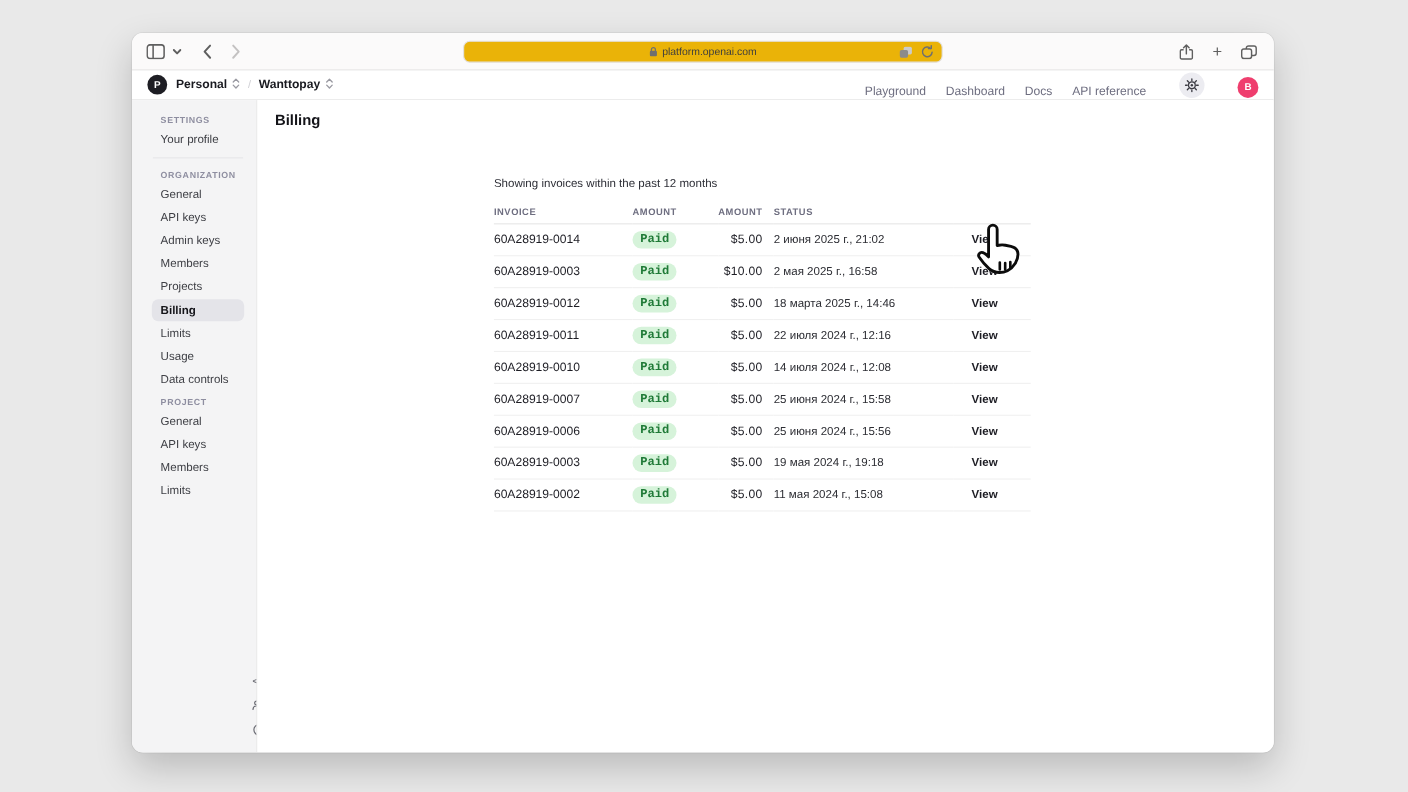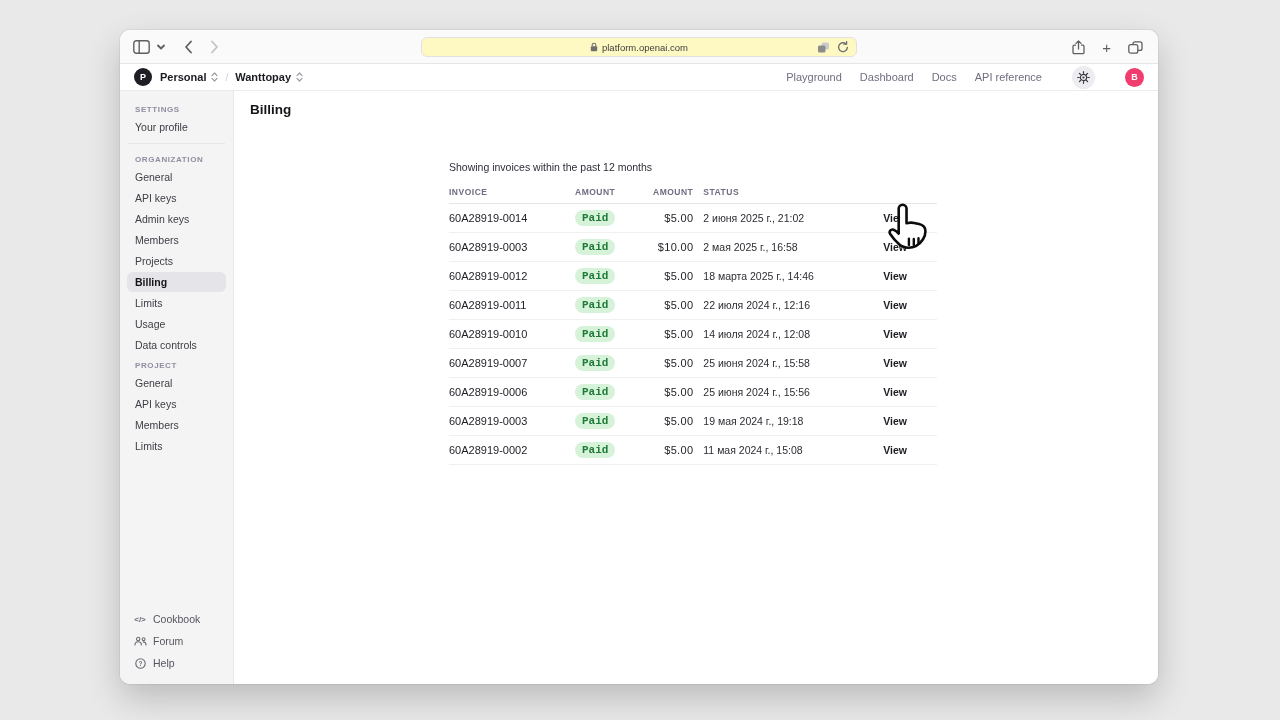--- a/index.html
+++ b/index.html
@@ -17,51 +17,51 @@
   .toolbar {
     height:34px; background:#fbfafa; border-bottom:1px solid #e7e5e5;
     position:relative; display:flex; align-items:center; flex:0 0 auto;
   }
   .tb-left { display:flex; align-items:center; gap:7px; padding-left:13px; }
   .tb-btn { display:flex; align-items:center; justify-content:center; cursor:default; }
   .chev { stroke:#5f5f5f; stroke-width:1.8; fill:none; stroke-linecap:round; stroke-linejoin:round; }
   .chev.dis { stroke:#c4c2c2; }
   .addressbar {
     position:absolute; left:50%; top:7px; transform:translateX(-50%);
-    width:436px; height:20px; background:#fef9c3; border:1px solid #e3e1e1; border-radius:6px;
+    width:436px; height:20px; background:#eab308; border:1px solid #e3e1e1; border-radius:6px;
     display:flex; align-items:center; justify-content:center; font-size:9.5px; color:#3e3e3e;
   }
   .addressbar .domain { display:flex; align-items:center; gap:4px; }
   .ab-right { position:absolute; right:7px; top:50%; transform:translateY(-50%); display:flex; align-items:center; gap:7px; }
   .tb-right { position:absolute; right:15px; top:0; height:34px; display:flex; align-items:center; gap:17px; }
   .plus-glyph { font-size:15px; color:#5f5f5f; line-height:1; }
 
   
   .pf-header {
     height:27px; background:#fff; border-bottom:1px solid #ececec;
     display:flex; align-items:center; padding:0 14px; flex:0 0 auto;
   }
   .org-avatar { width:18px; height:18px; border-radius:50%; background:#1e1e24; color:#fff;
     font-size:9px; font-weight:bold; display:flex; align-items:center; justify-content:center; margin-right:8px; }
   .crumb { font-size:11px; color:#191a20; font-weight:600; }
   .updown { margin:0 7px 0 5px; }
   .crumb-sep { color:#cfcfd4; font-size:10px; margin-right:7px; }
-  .pf-right { margin-left:auto; display:flex; align-items:center; gap:30px; }
+  .pf-right { margin-left:auto; display:flex; align-items:flex-end; gap:30px; }
   .pf-nav { display:flex; align-items:center; gap:18px; }
   .nav-link { font-size:11px; color:#6e6e80; text-decoration:none; cursor:pointer; }
   .gear-btn { width:23px; height:23px; border-radius:50%; background:#ececf1; display:flex;
     align-items:center; justify-content:center; cursor:pointer; }
   .user-avatar { width:19px; height:19px; border-radius:50%; color:#fff; font-size:9px; font-weight:bold;
     display:flex; align-items:center; justify-content:center; cursor:pointer; }
 
   
   .body-row { flex:1; display:flex; min-height:0; }
   .sidebar {
     width:114px; flex:0 0 114px; background:#f4f4f5; border-right:1px solid #e9e9e9;
-    padding:9px 7px 10px; display:flex; flex-direction:column; overflow:hidden;
+    padding:9px 18px 10px; display:flex; flex-direction:row; overflow:hidden;
   }
   .sb-section-label { font-size:8px; font-weight:bold; letter-spacing:.6px; color:#8e8ea0;
     padding:5px 8px 3px; }
   .sb-item { font-size:10.5px; color:#3f4046; padding:4px 8px; border-radius:6px; cursor:pointer;
     white-space:nowrap; margin-bottom:1px; }
   .sb-item.active { background:#e4e4e9; color:#141419; font-weight:bold; }
   .sb-divider { border-top:1px solid #e6e6e8; margin:6px 1px; }
   .sb-footer { margin-top:auto; display:flex; flex-direction:column; gap:4px; padding-bottom:2px; }
   .sb-foot-item { display:flex; align-items:center; gap:6px; font-size:10.5px; color:#55565e;
     padding:3px 6px; cursor:pointer; }

